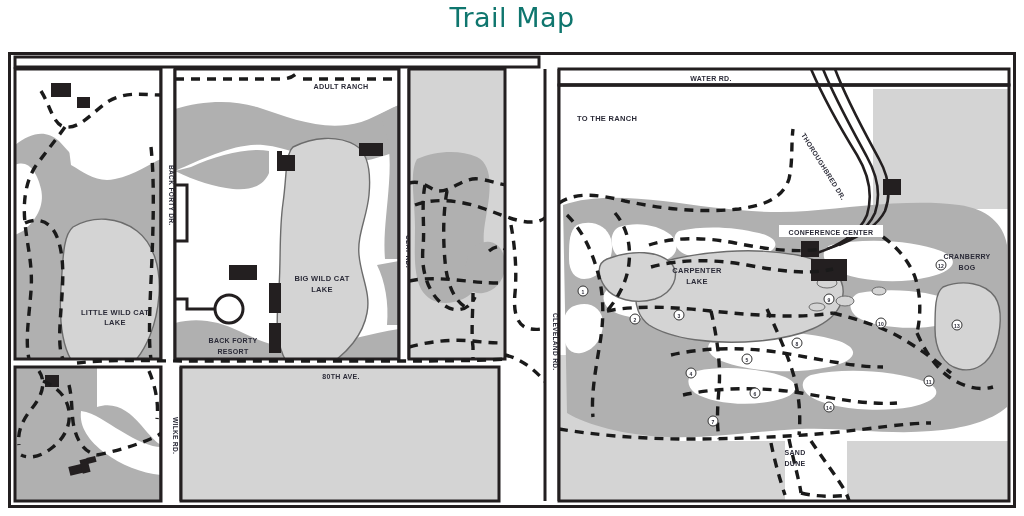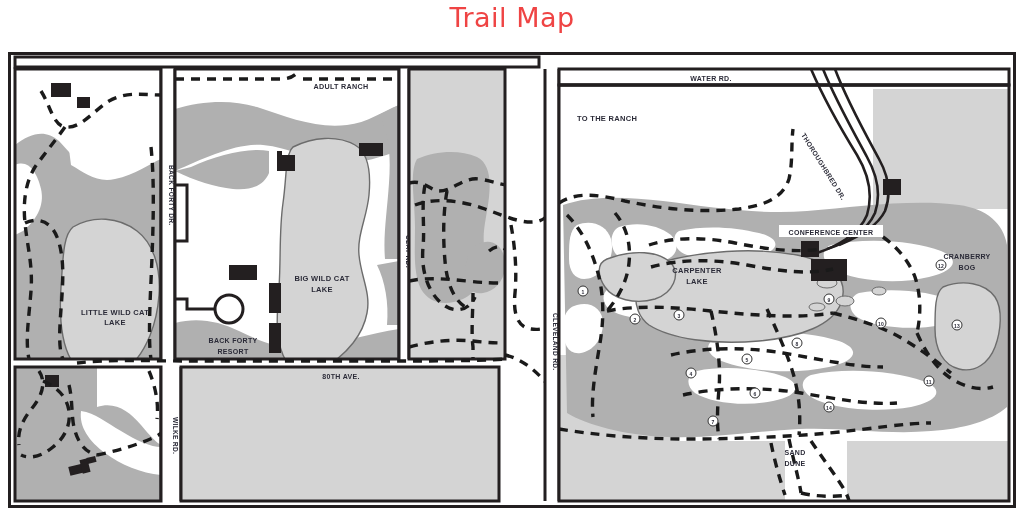--- a/index.html
+++ b/index.html
@@ -9,21 +9,21 @@
     color:#2b2b38;
   }
   #page{position:relative;width:1024px;height:516px;background:#fff;}
 
   
   #title{
     position:absolute;left:0;top:2px;width:1024px;
     text-align:center;
     font-family:"DejaVu Sans", sans-serif;
     font-size:27px;font-weight:400;letter-spacing:.5px;
-    color:#ef4444;
+    color:#0f766e;
   }
 
   
   #mapframe{
     position:absolute;left:8px;top:52px;width:1008px;height:456px;
     border:3px solid #231f20;background:#ffffff;box-sizing:border-box;
   }
   #mapinner{position:absolute;left:0;top:0;width:1002px;height:450px;}
   svg{display:block;}
   .maptxt{

